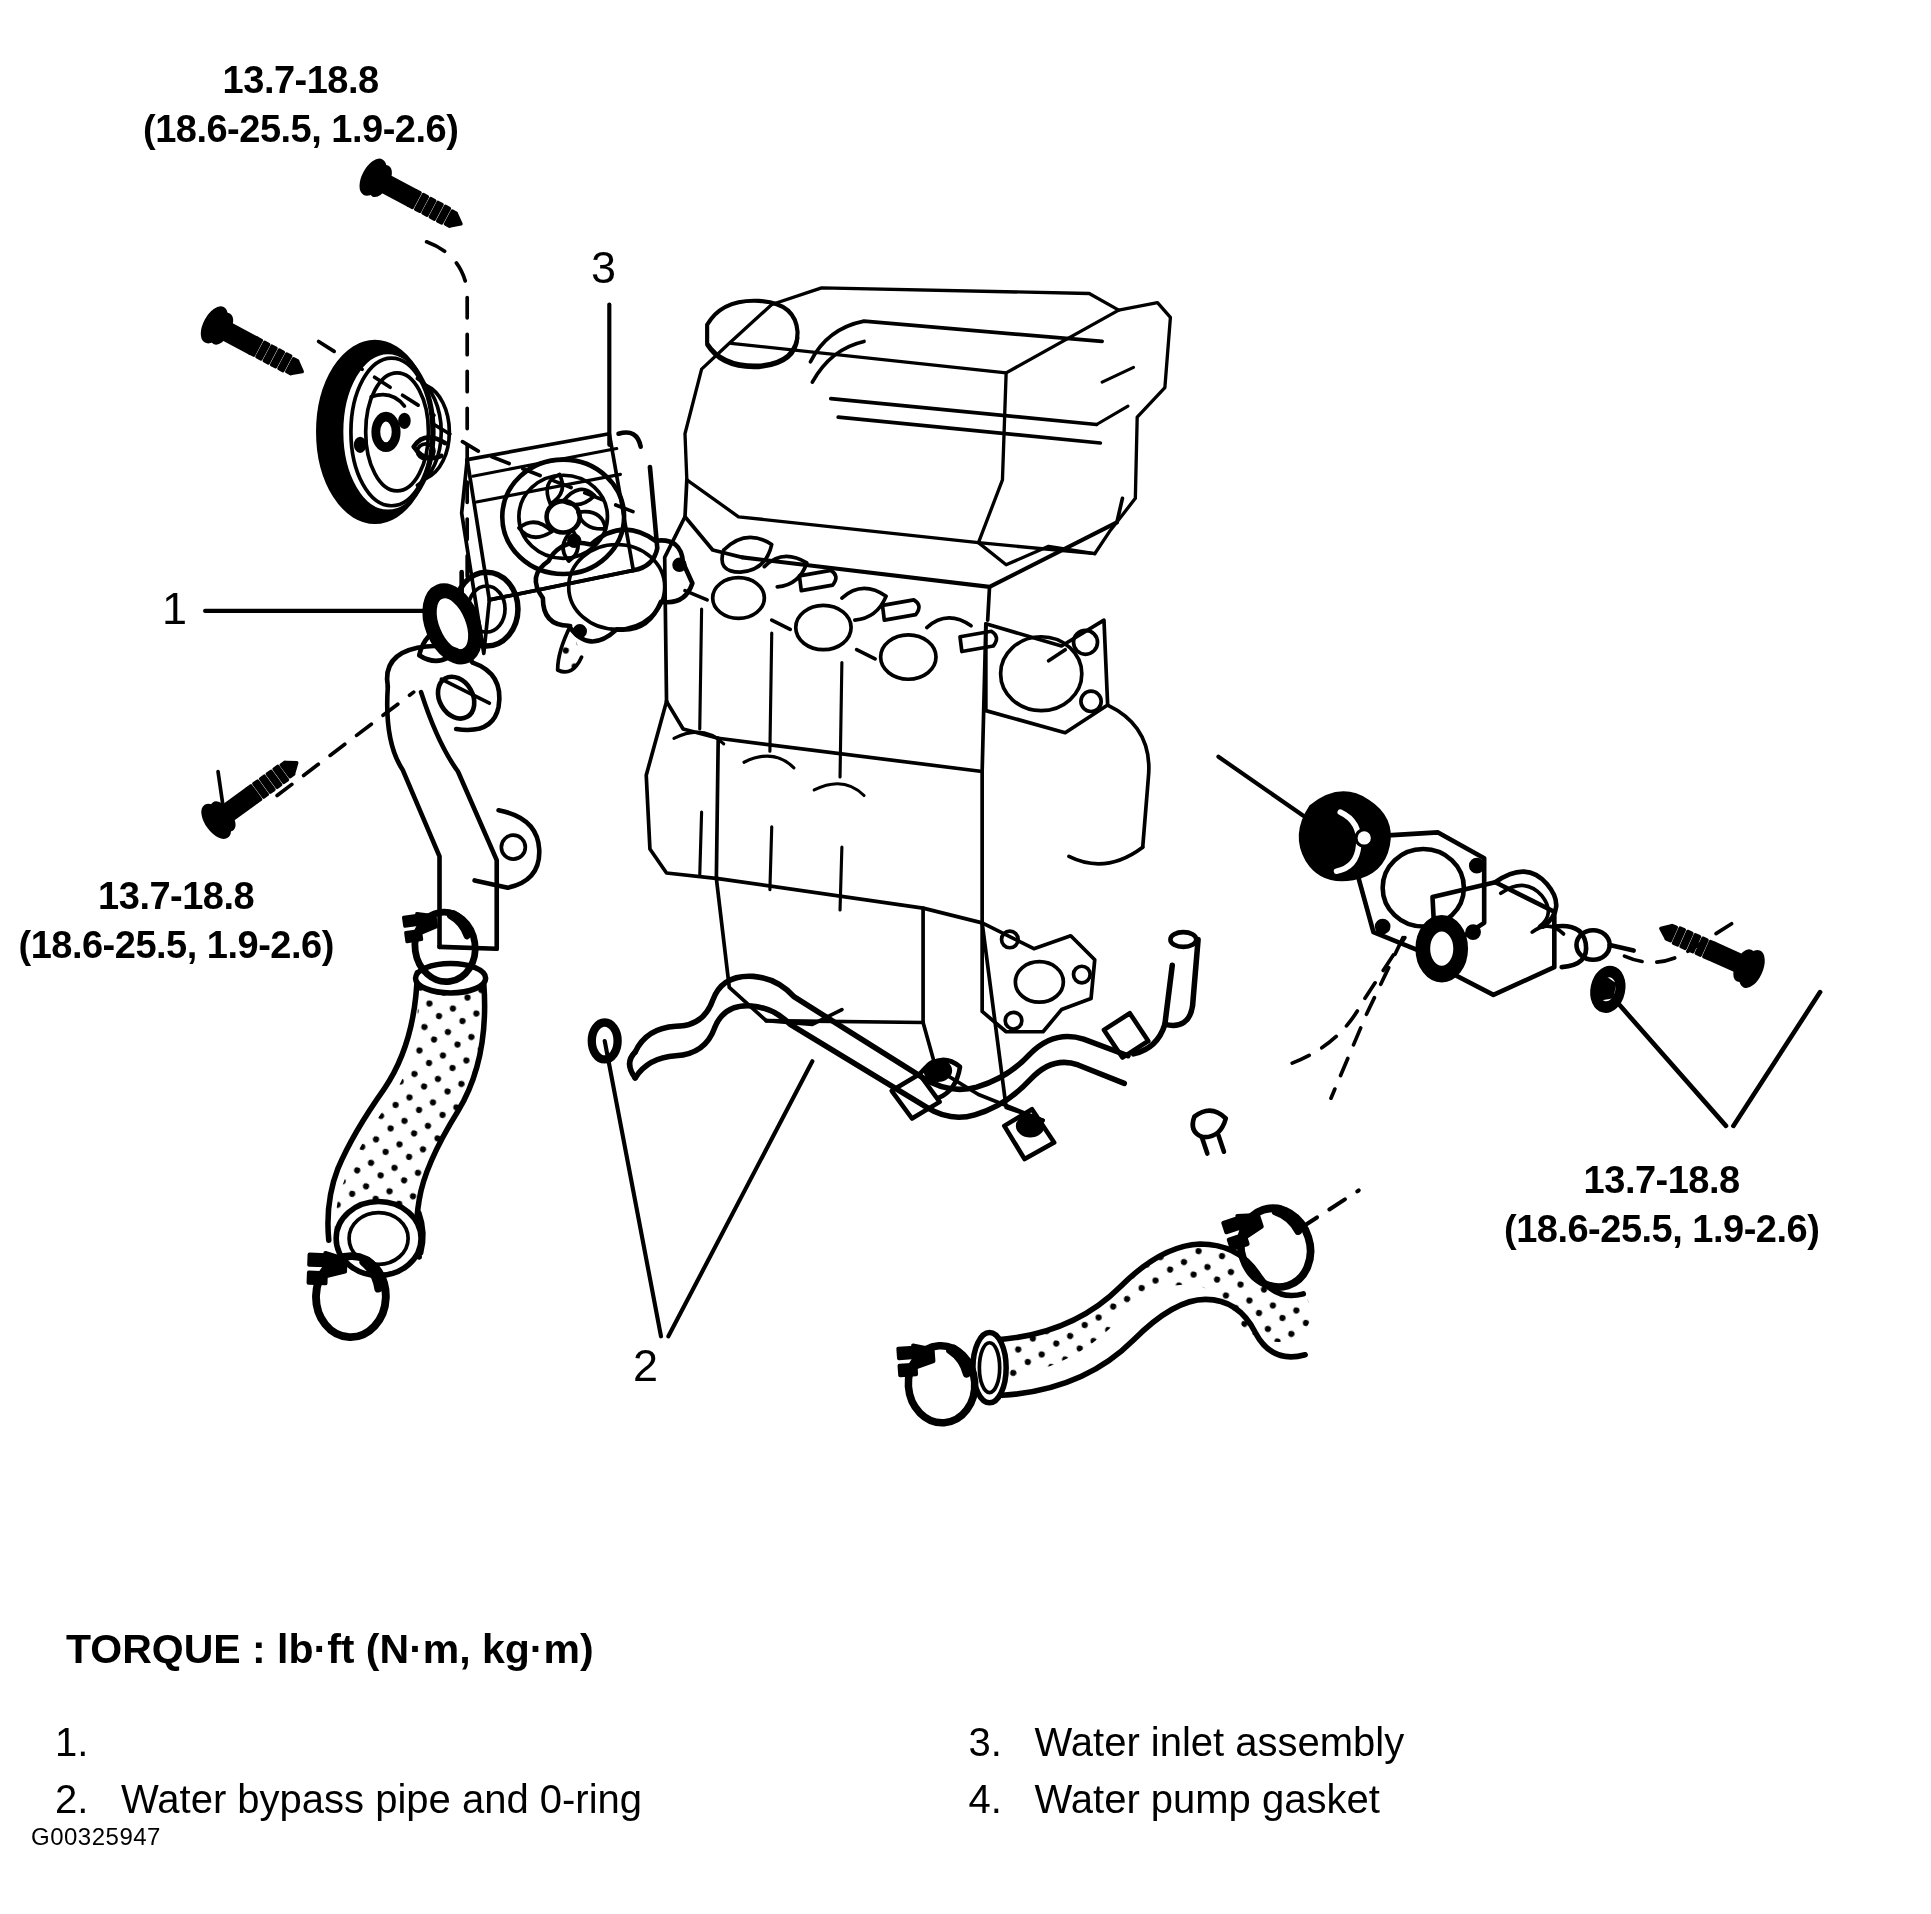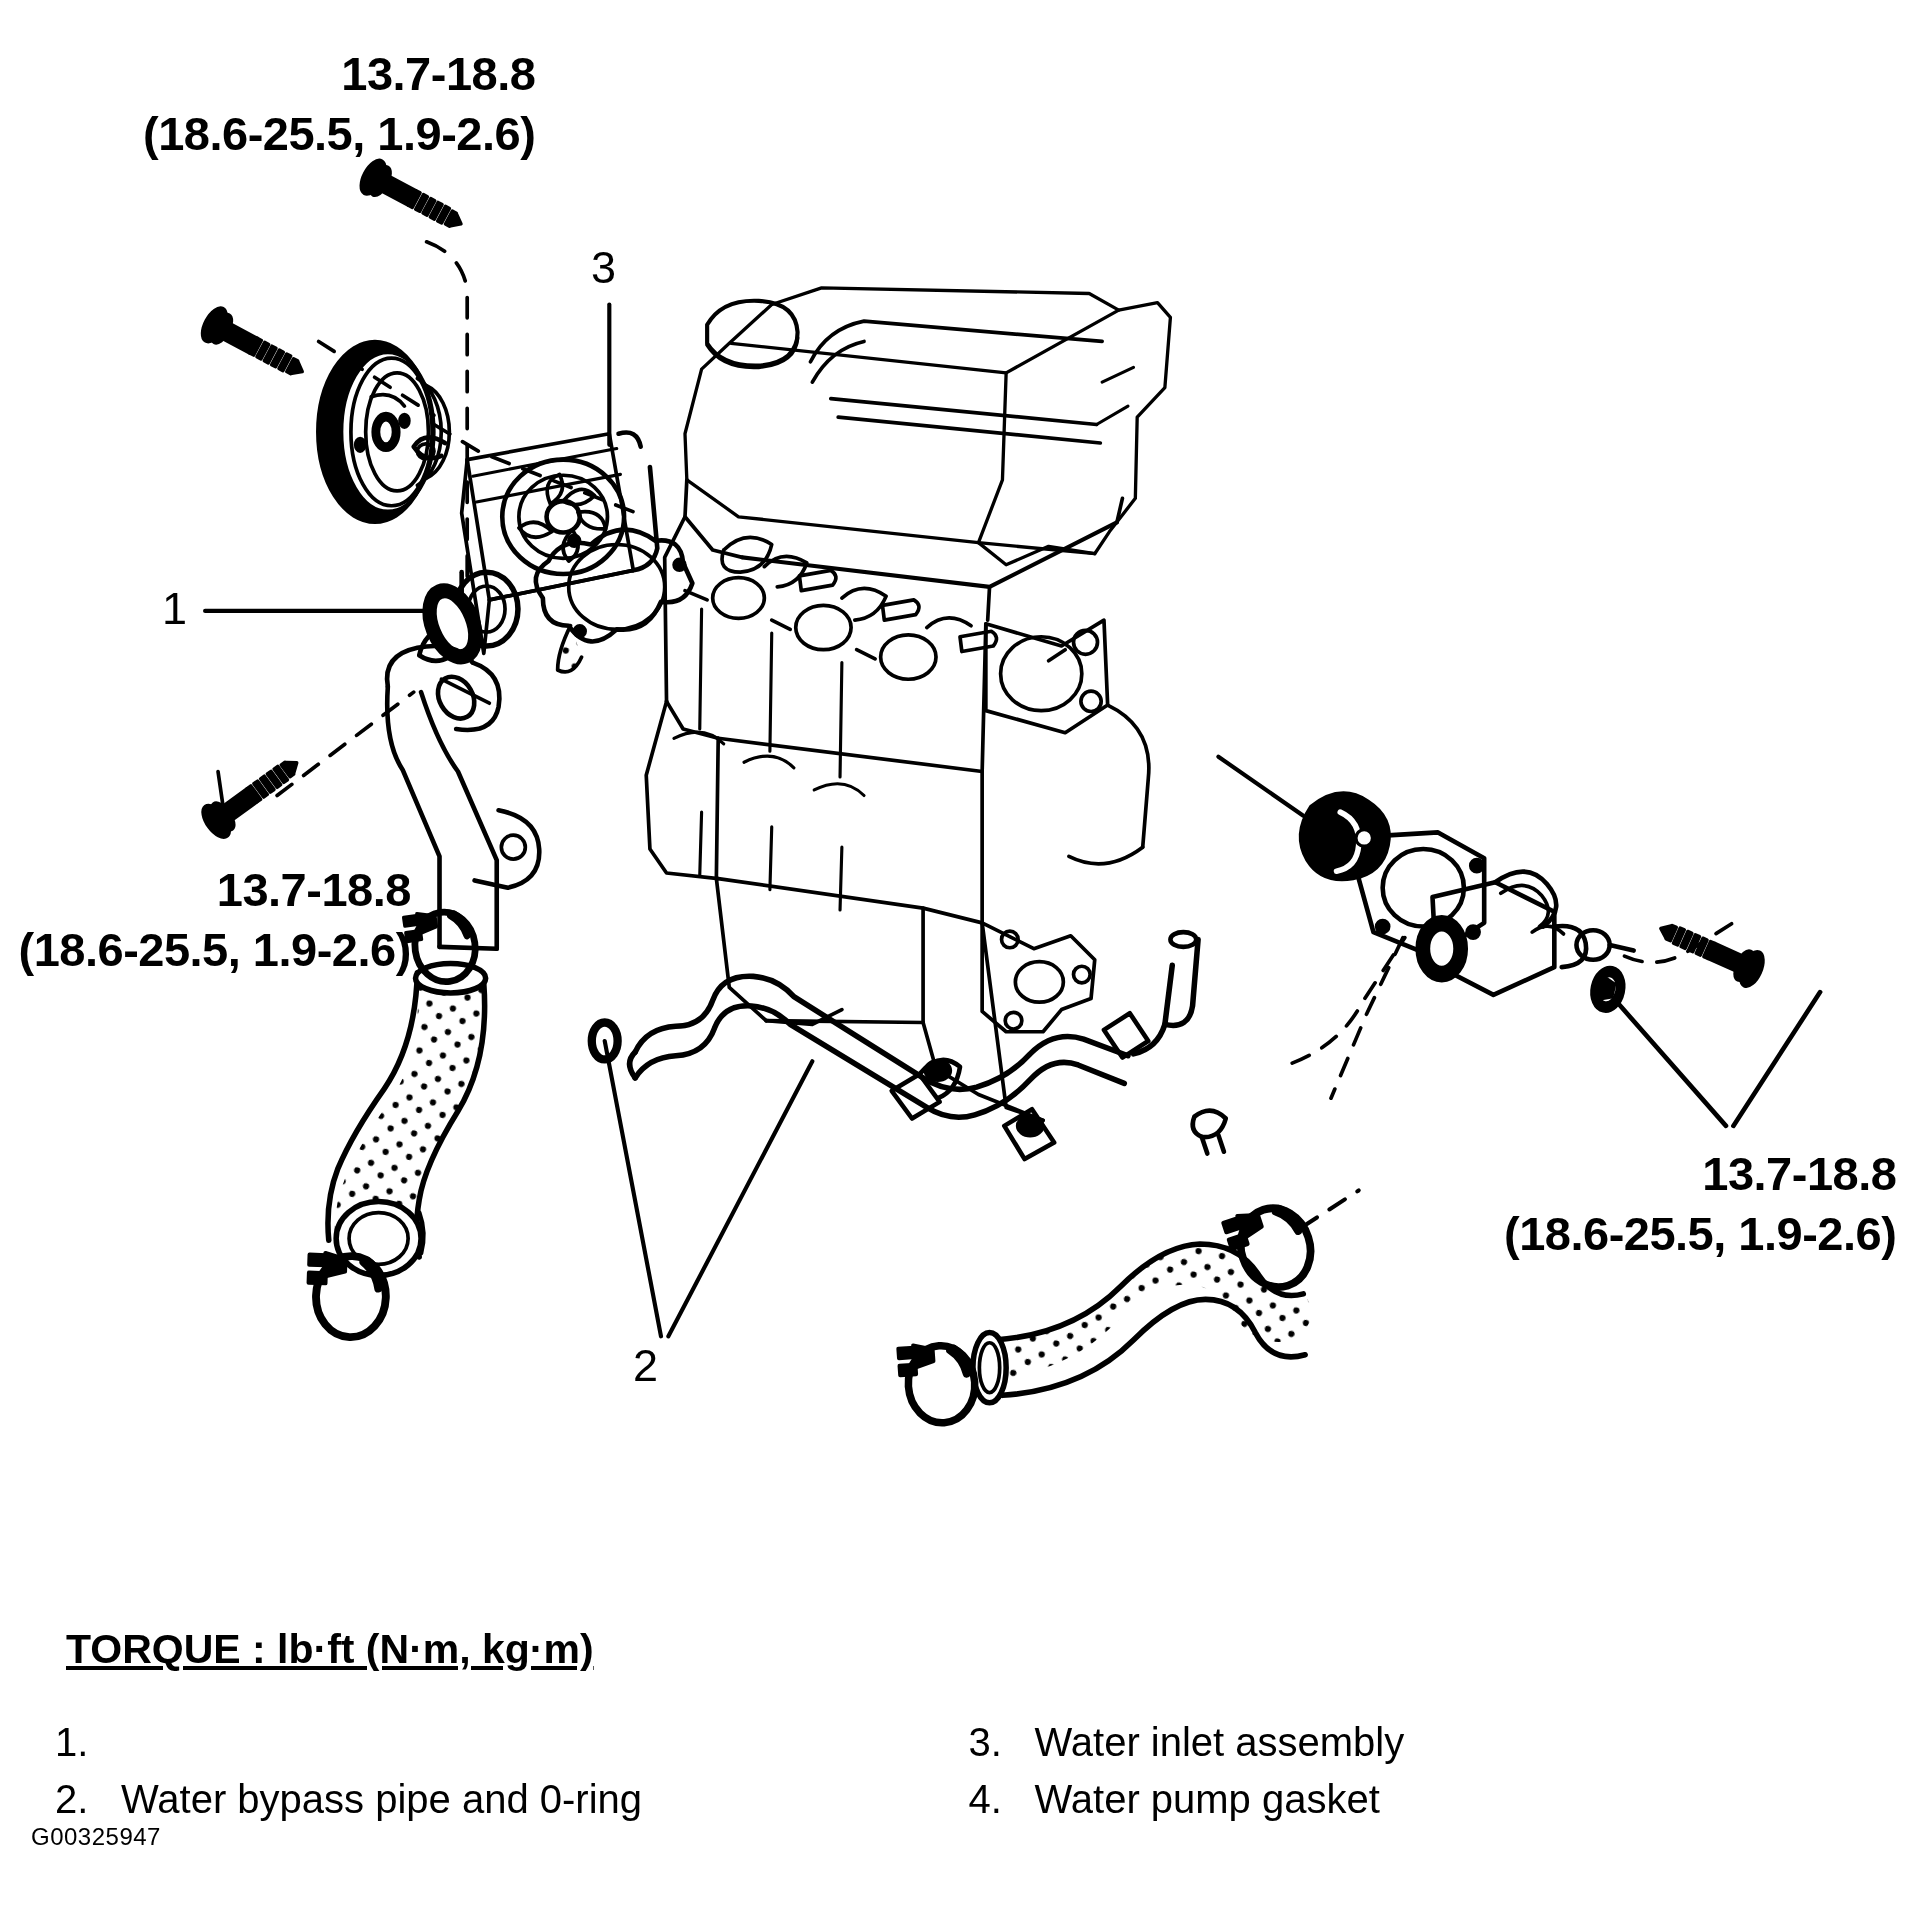--- a/index.html
+++ b/index.html
@@ -4,34 +4,34 @@
 <title>Water Pump Exploded View</title>
 <style>
   html,body{margin:0;padding:0;background:#ffffff;}
   body{
     width:1932px;height:1914px;position:relative;overflow:hidden;
     font-family:"Liberation Sans",sans-serif;color:#000;
   }
   #sheet{position:absolute;inset:0;}
   svg.layer{position:absolute;left:0;top:0;width:1932px;height:1914px;}
 
-  .torque-block{position:absolute;text-align:right;font-weight:bold;
-     font-size:47px;line-height:1.28;letter-spacing:-0.5px;white-space:nowrap;}
+  .torque-block{position:absolute;text-align:center;font-weight:bold;
+     font-size:38px;line-height:1.28;letter-spacing:-0.5px;white-space:nowrap;margin-top:12px;}
   #torque-top{left:143px;top:44px;}
   #torque-left{left:18.5px;top:860px;}
   #torque-right{left:1504px;top:1144px;}
 
   .callout{position:absolute;font-size:45px;font-weight:normal;line-height:1;}
   #callout-1{left:162px;top:586px;}
   #callout-2{left:633px;top:1343px;}
   #callout-3{left:591px;top:245px;}
 
   #legend{position:absolute;left:55px;top:1626px;width:1827px;}
   #legend-title{font-size:41px;font-weight:bold;letter-spacing:0px;
-     margin:0 0 41px 11px;white-space:nowrap;text-decoration:underline;}
+     margin:0 0 41px 11px;white-space:nowrap;}
   .legend-cols{display:flex;gap:0px;}
   .legend-col{width:978px;}
   .legend-col:first-child{width:978px;}
   .legend-item{display:flex;font-size:40px;line-height:1.42;white-space:nowrap;}
   .legend-num{width:66px;flex:none;}
   #figure-id{position:absolute;left:31px;top:1823px;font-size:24px;
      font-family:"Liberation Sans",sans-serif;letter-spacing:0.5px;}
 </style>
 </head>
 <body>

